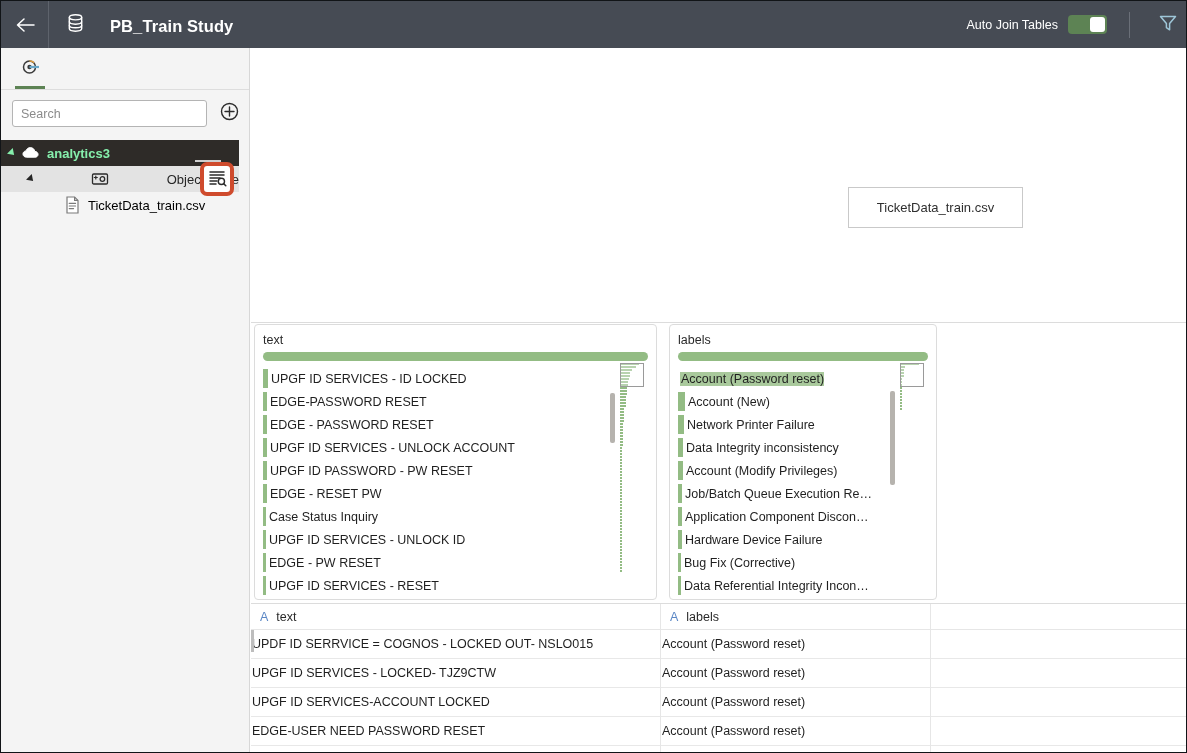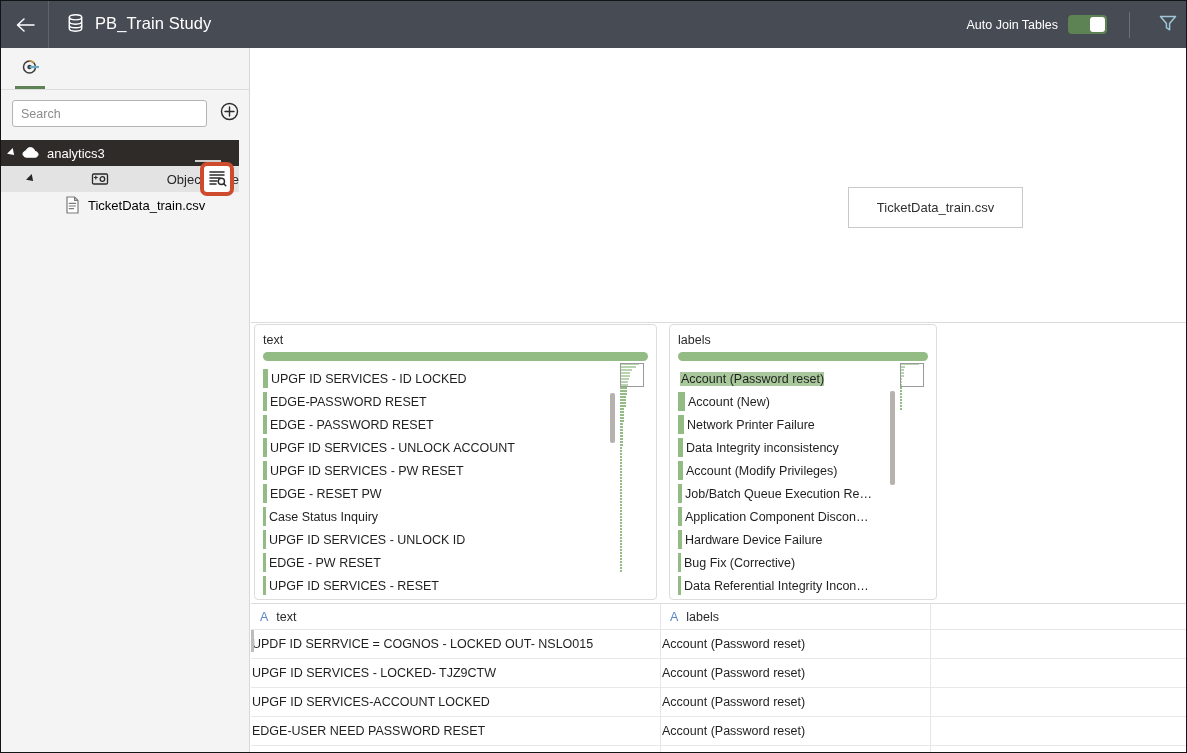--- a/index.html
+++ b/index.html
@@ -31,23 +31,24 @@
     width: 47px; height: 47px;
     display: flex; align-items: center; justify-content: center;
     cursor: pointer;
   }
   .back-btn svg { display:block; }
   .topbar-div {
     width: 1px; height: 47px;
     background: #5e636c;
   }
   .title-wrap {
-    display: flex; align-items: flex-start;
-    gap: 11px;
+    display: flex; align-items: flex-end;
+    gap: 26px;
     padding-left: 18px;
+    font-weight: bold;
   }
   .db-icon { display:block; }
   .app-title {
     font-size: 16.5px;
     color: #ffffff;
     letter-spacing: 0.1px;
     white-space: nowrap;
   }
   .topbar-right {
     margin-left: auto;
@@ -142,22 +143,23 @@
     height: 26px;
     position: relative;
     cursor: pointer;
     font-size: 13px;
   }
   .tree-row.level0 { padding-left: 8px; }
   .tree-row.level1 { padding-left: 27px; justify-content: space-between; }
   .tree-row.level2 { padding-left: 62px; }
   .tree-row.selected-dark {
     background: #2e2b28;
-    color: #ffffff;
+    color: #86efac;
     width: 238px;
+    font-weight: bold;
   }
   .tree-row.selected-gray {
     background: #e3e3e3;
     color: #262626;
     width: 238px;
   }
   .tri {
     width: 0; height: 0;
     border-left: 6px solid currentColor;
     border-top: 4px solid transparent;
@@ -488,21 +490,21 @@
             <div class="prof-item">
               <span class="prof-bar" style="width: 4px;"></span>
               <span class="val">EDGE - PASSWORD RESET</span>
             </div>
             <div class="prof-item">
               <span class="prof-bar" style="width: 4px;"></span>
               <span class="val">UPGF ID SERVICES - UNLOCK ACCOUNT</span>
             </div>
             <div class="prof-item">
               <span class="prof-bar" style="width: 4px;"></span>
-              <span class="val">UPGF ID SERVICES - PW RESET</span>
+              <span class="val">UPGF ID PASSWORD - PW RESET</span>
             </div>
             <div class="prof-item">
               <span class="prof-bar" style="width: 4px;"></span>
               <span class="val">EDGE - RESET PW</span>
             </div>
             <div class="prof-item">
               <span class="prof-bar" style="width: 3px;"></span>
               <span class="val">Case Status Inquiry</span>
             </div>
             <div class="prof-item">

